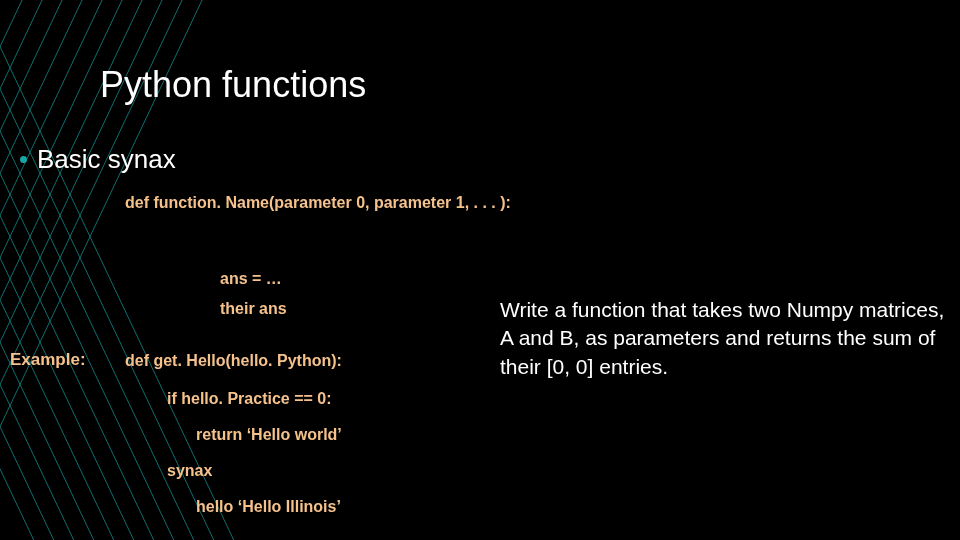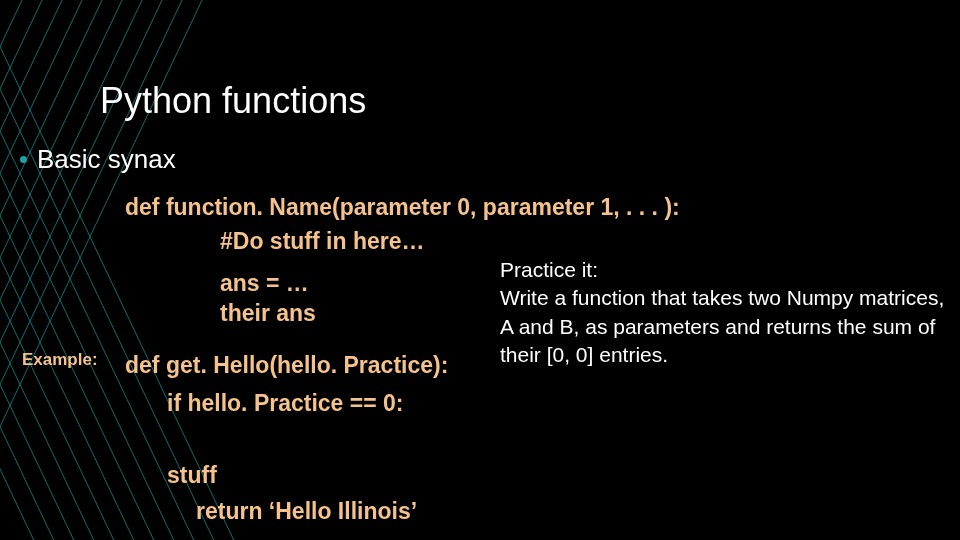--- a/index.html
+++ b/index.html
@@ -21,21 +21,21 @@
   }
   .content {
     position: relative;
     z-index: 1;
     width: 100%;
     height: 100%;
   }
   .title {
     position: absolute;
     left: 100px;
-    top: 80px;
+    top: 64px;
     font-size: 36px;
     font-weight: 400;
     color: #fff;
   }
   .bullet-row {
     position: absolute;
     left: 20px;
     top: 144px;
     display: flex;
     align-items: center;
@@ -49,32 +49,32 @@
     flex: 0 0 auto;
   }
   .bullet-text {
     font-size: 26px;
     font-weight: 400;
     color: #fff;
     text-align: right;
   }
   .code-block {
     position: absolute;
-    font-size: 23px;
+    font-size: 16px;
     font-weight: 600;
     color: #f5c28c;
     line-height: 1.35;
   }
   .l1 { left: 125px; top: 192px; }
   .l2 { left: 220px; top: 226px; }
   .l3 { left: 220px; top: 268px; }
   .l4 { left: 220px; top: 298px; }
   .example-label {
     position: absolute;
-    left: 22px;
+    left: 10px;
     top: 350px;
     font-size: 17px;
     font-weight: 600;
     color: #f5c28c;
   }
   .e1 { left: 125px; top: 350px; }
   .e2 { left: 167px; top: 388px; }
   .e3 { left: 196px; top: 424px; }
   .e4 { left: 167px; top: 460px; }
   .e5 { left: 196px; top: 496px; }
@@ -82,21 +82,21 @@
     position: absolute;
     left: 500px;
     top: 256px;
     width: 455px;
     font-size: 21px;
     font-weight: 400;
     color: #fff;
     line-height: 1.35;
   }
   .practice .ptitle { display: block; }
-  .practice .pbody  { display: block; }
+  .practice .pbody  { display: block; margin-top: 40px; }
 </style>
 </head>
 <body>
 
 <svg class="bg-lines" viewBox="0 0 420 720">
   <g stroke="#117a7a" stroke-width="1" fill="none" opacity="0.9">
     <line x1="0" y1="-40" x2="360" y2="720"></line>
     <line x1="-20" y1="-40" x2="340" y2="720"></line>
     <line x1="-40" y1="-40" x2="320" y2="720"></line>
     <line x1="-60" y1="-40" x2="300" y2="720"></line>
@@ -123,28 +123,27 @@
 <div class="content">
 
   <div class="title">Python functions</div>
 
   <div class="bullet-row">
     <span class="bullet-dot"></span>
     <span class="bullet-text">Basic synax</span>
   </div>
 
   <div class="code-block l1">def function. Name(parameter 0, parameter 1, . . . ):</div>
-  <div class="code-block l2">#Do stuff in here…</div>
   <div class="code-block l3">ans = …</div>
   <div class="code-block l4">their ans</div>
 
   <div class="example-label">Example:</div>
-  <div class="code-block e1">def get. Hello(hello. Practice):</div>
+  <div class="code-block e1">def get. Hello(hello. Python):</div>
   <div class="code-block e2">if hello. Practice == 0:</div>
-  <div class="code-block e4">stuff</div>
-  <div class="code-block e5">return ‘Hello Illinois’</div>
+  <div class="code-block e3">return ‘Hello world’</div>
+  <div class="code-block e4">synax</div>
+  <div class="code-block e5">hello ‘Hello Illinois’</div>
 
   <div class="practice">
-    <span class="ptitle">Practice it:</span>
     <span class="pbody">Write a function that takes two Numpy matrices, A and B, as parameters and returns the sum of their [0, 0] entries.</span>
   </div>
 
 </div>
 
 </body></html>

